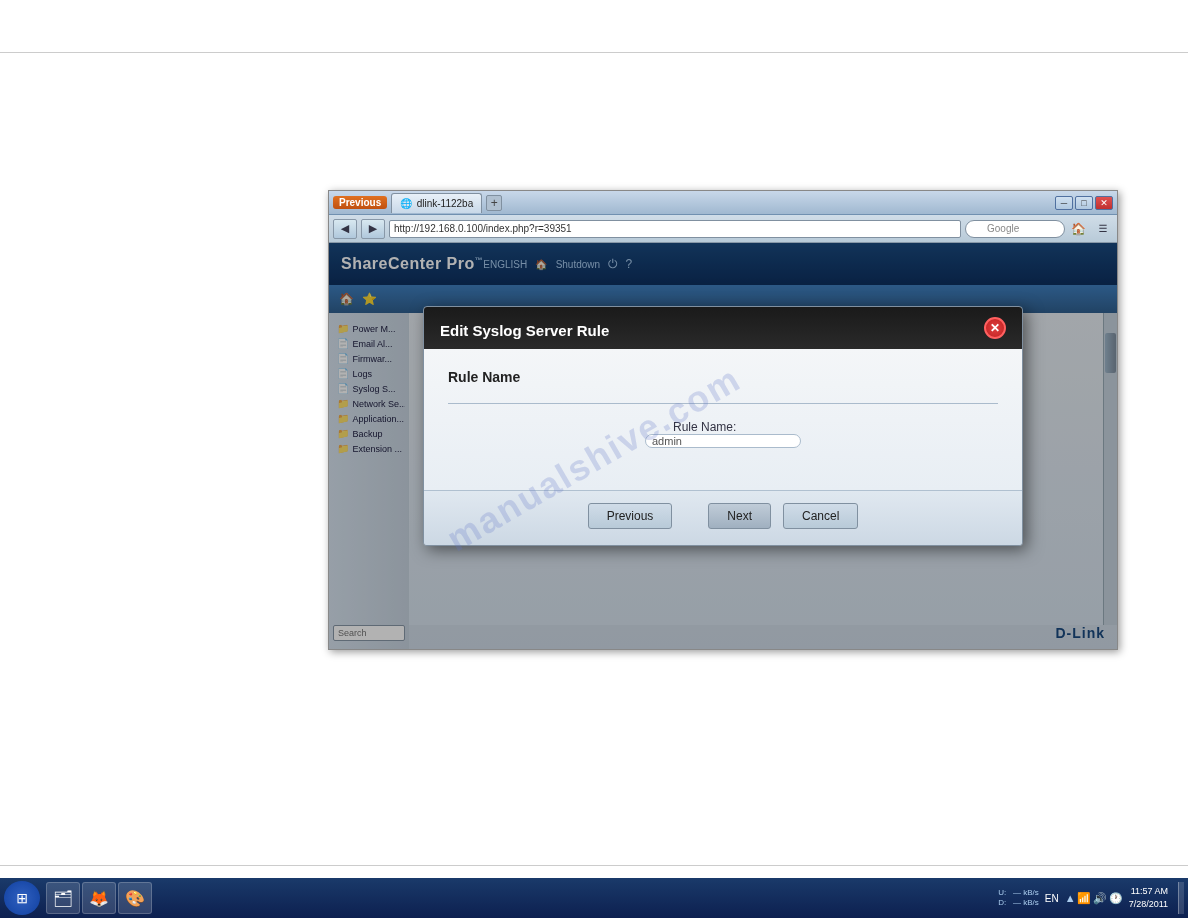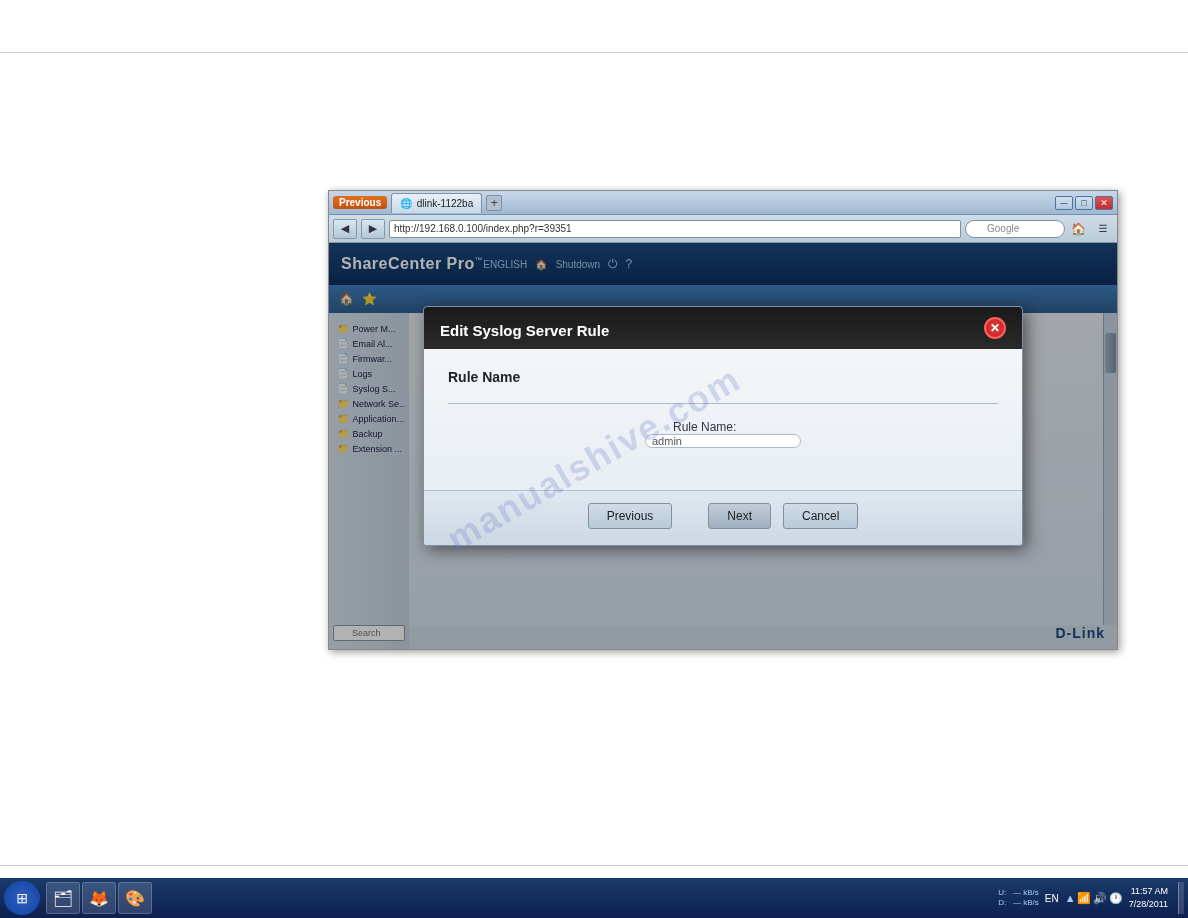--- a/index.html
+++ b/index.html
@@ -581,21 +581,21 @@
         <div class="sc-nav-item">
           <span class="folder-icon">📁</span>
           <span>Backup</span>
         </div>
         <div class="sc-nav-item">
           <span class="folder-icon">📁</span>
           <span>Extension ...</span>
         </div>
 
         <div class="sc-search">
-          <input type="text" style="width: 100%; height: 16px; font-size: 9px; border: 1px solid rgb(136, 152, 168); border-radius: 2px; padding: 0px 18px;" placeholder="Search">
+          <input type="text" style="width: 100%; height: 16px; font-size: 9px; border: 1px solid rgb(136, 152, 168); border-radius: 2px; padding: 0px 4px;" placeholder="Search">
         </div>
       </div>
 
       <div class="sc-main">
 
         <div class="sc-scrollbar">
           <div class="sc-scrollbar-thumb"></div>
         </div>
       </div>
 

